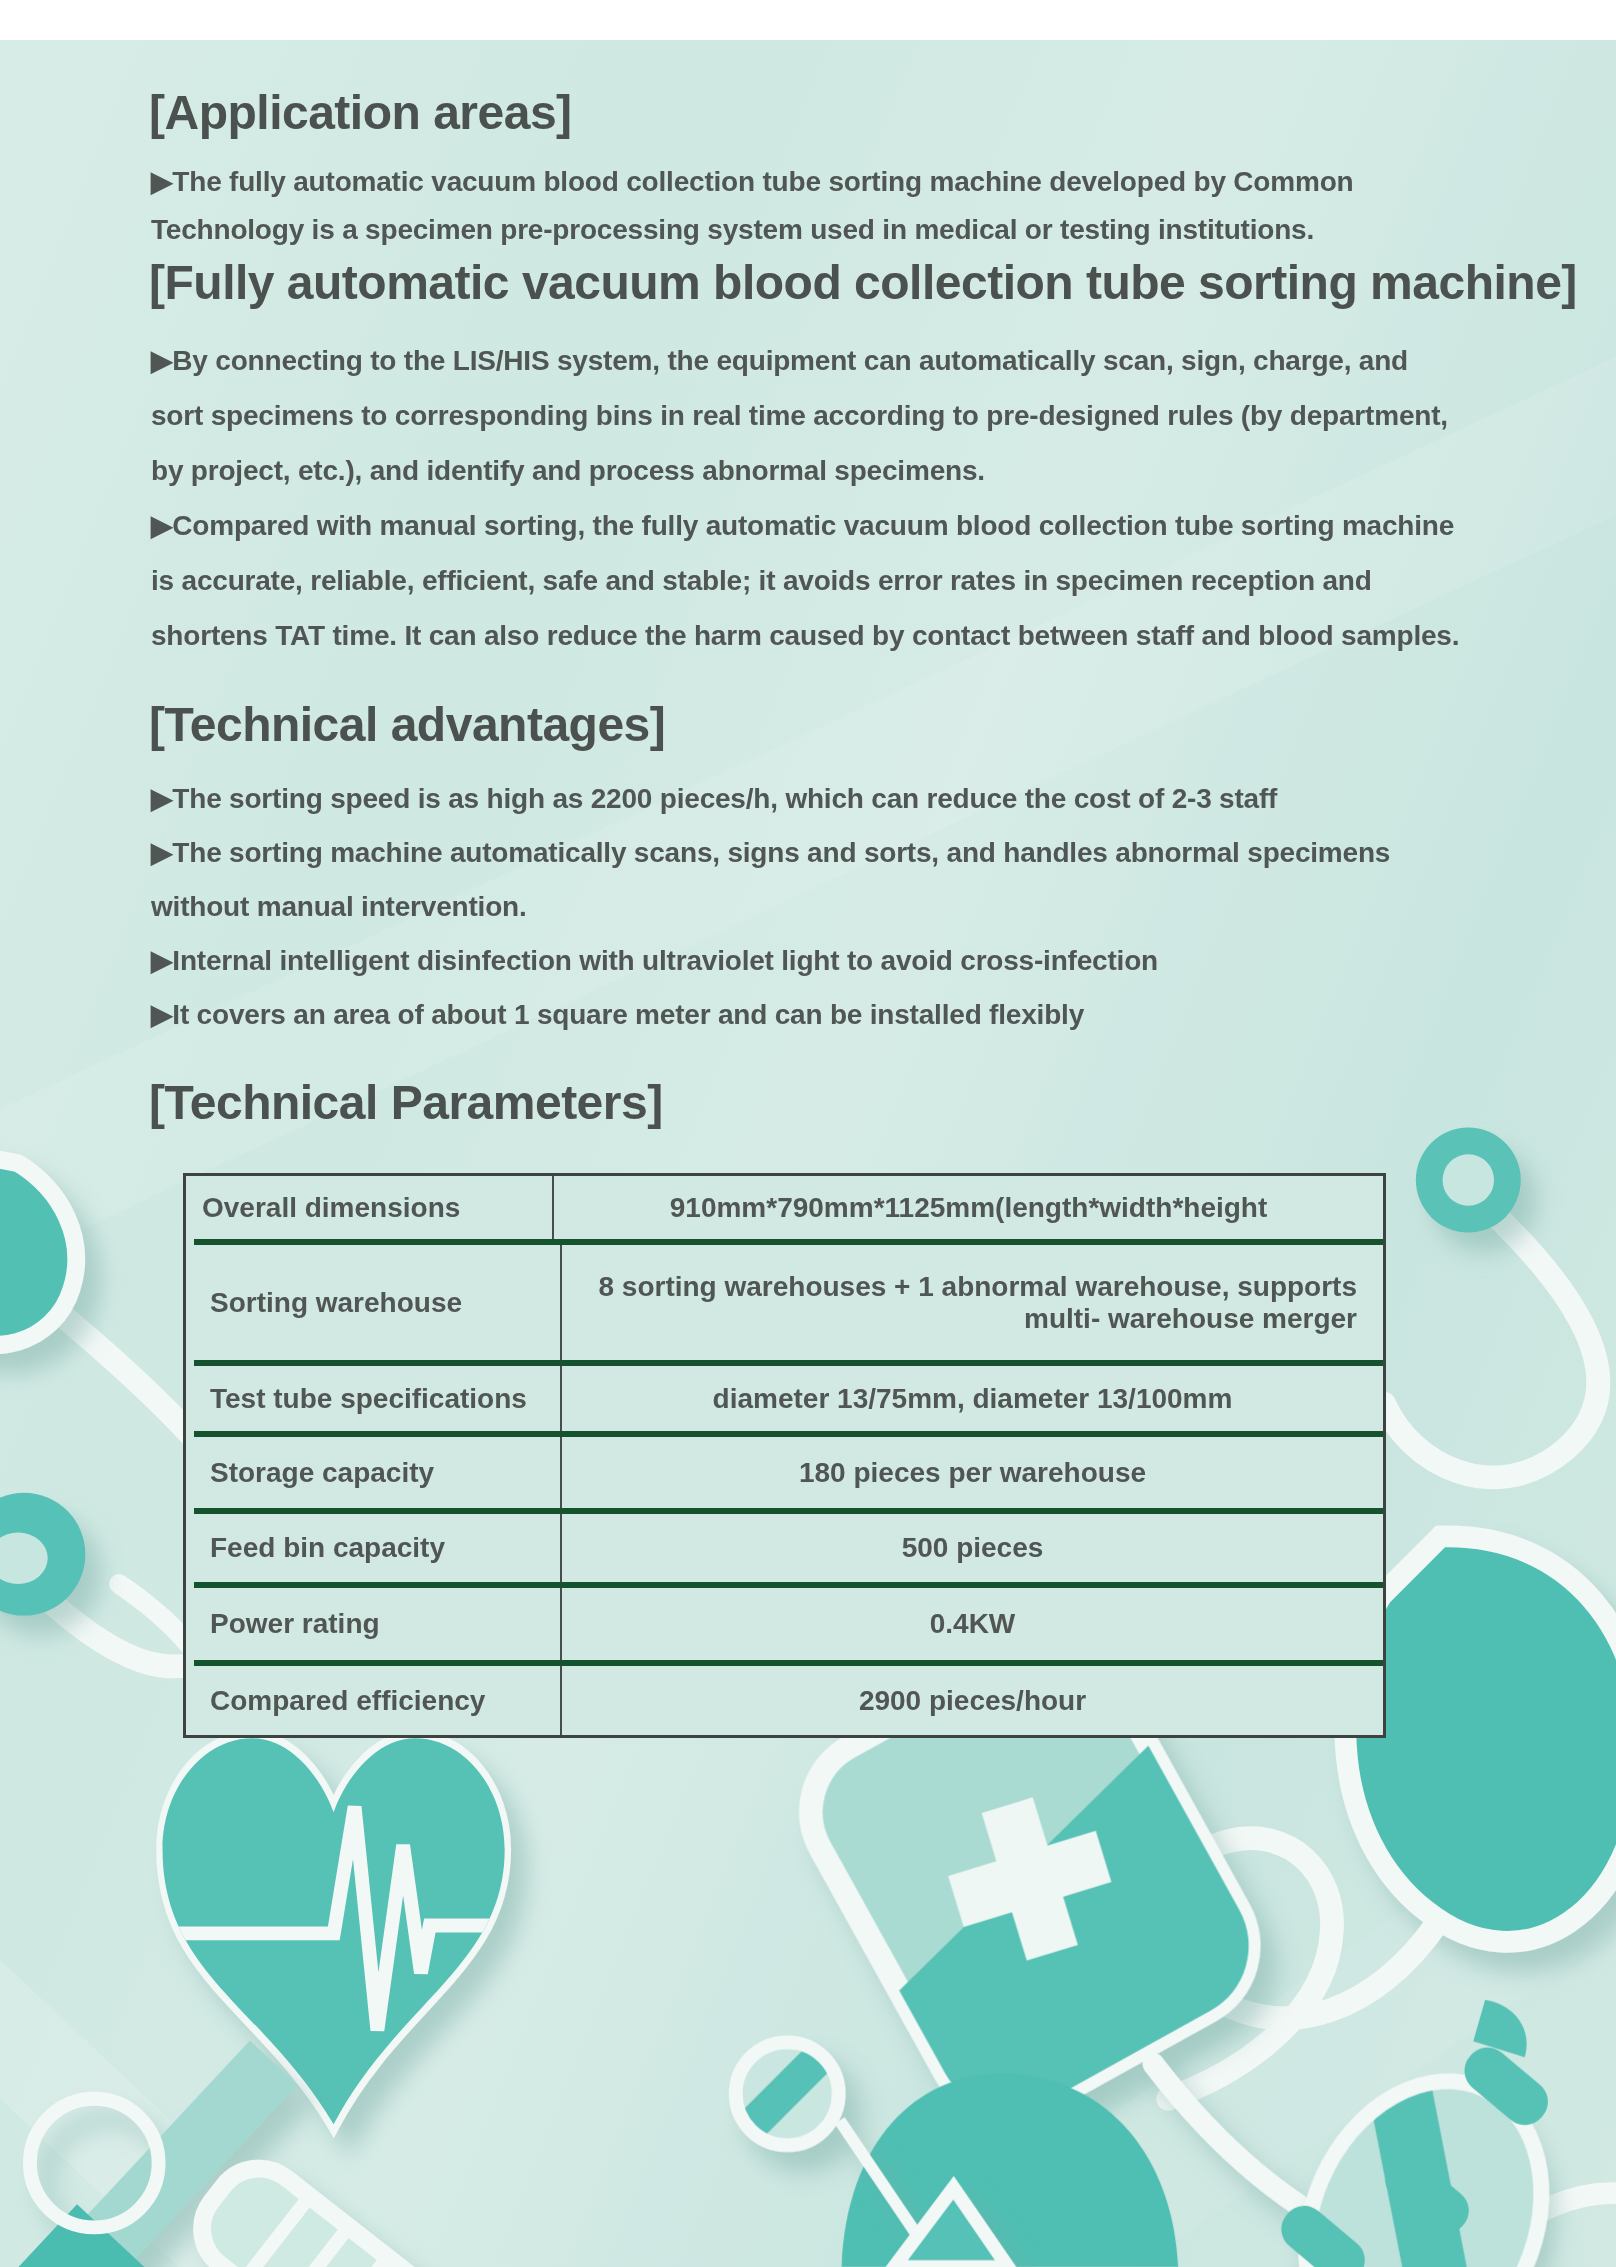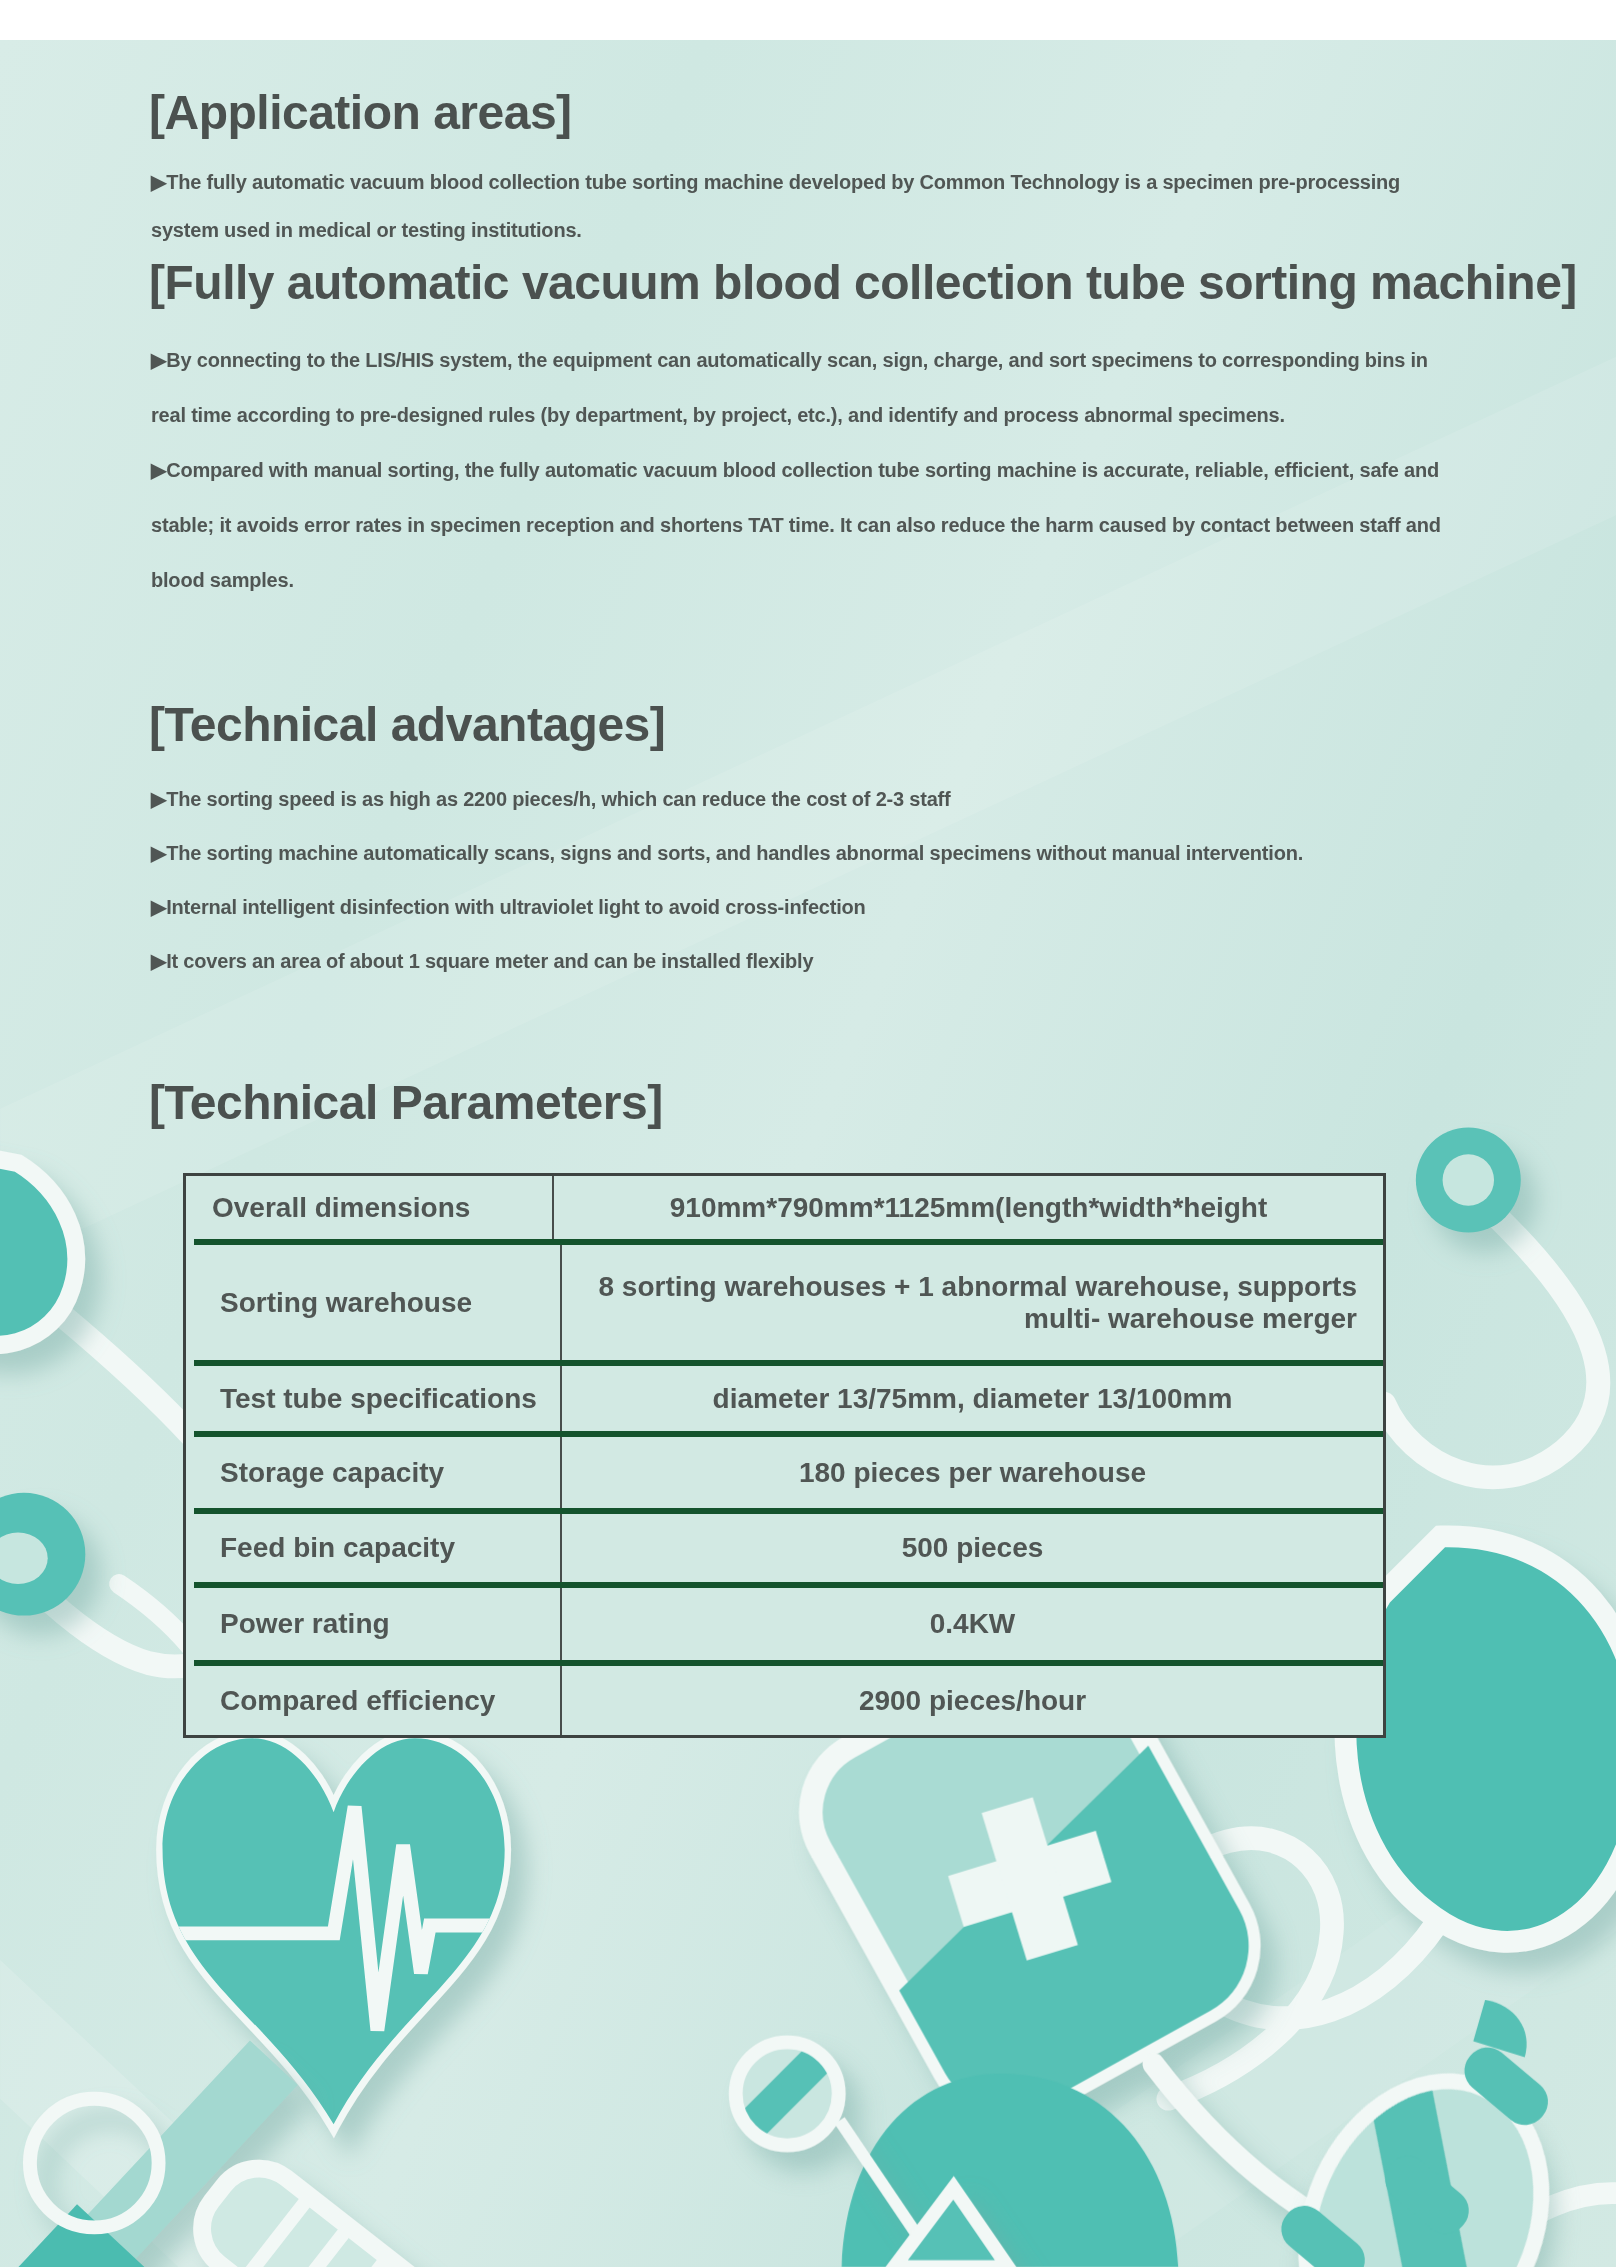--- a/index.html
+++ b/index.html
@@ -4,34 +4,34 @@
 <style>
   html,body{margin:0;padding:0;background:#ffffff;}
   .stage{position:relative;width:1617px;height:2267px;overflow:hidden;
          font-family:"Liberation Sans",sans-serif;background:#ffffff;}
   .topband{position:absolute;left:0;top:0;width:1617px;height:40px;background:#ffffff;z-index:3;}
   .bg{position:absolute;left:0;top:40px;width:1617px;height:2228px;
       background:linear-gradient(112deg,#d8ece7 0%,#cfe8e2 28%,#d6ebe6 50%,#c9e5df 74%,#d2e9e3 100%);z-index:0;}
   .deco{position:absolute;left:0;top:0;width:1617px;height:2267px;z-index:1;}
   .txt{position:absolute;color:#505654;z-index:2;letter-spacing:-0.2px;}
   .h{font-size:48px;font-weight:700;letter-spacing:-0.5px;color:#4b514f;}
-  .b{font-size:20px;font-weight:700;}
+  .b{font-size:28px;font-weight:700;}
   .p-app{left:151px;top:158px;width:1287px;line-height:48px;}
   .h-app{left:149px;top:85px;}
   .h-machine{left:149px;top:255px;}
   .p-machine{left:151px;top:333px;width:1312px;line-height:55px;}
   .h-adv{left:149px;top:697px;}
   .adv{left:151px;top:772px;width:1317px;line-height:54px;}
   .h-params{left:149px;top:1075px;}
   .ptable{position:absolute;left:183px;top:1173px;width:1203px;z-index:2;
           border:3px solid #3d4341;background:#d2e9e3;box-sizing:border-box;}
   .prow{display:grid;grid-template-columns:368px 1fr;}
   .prow + .prow{border-top:6px solid #14532d;margin-left:8px;}
   .pcell{display:flex;align-items:center;font-size:28px;font-weight:700;color:#505654;box-sizing:border-box;}
-  .pcell.label{padding-left:26px;border-right:2px solid #474d4b;}
+  .pcell.label{padding-left:16px;border-right:2px solid #474d4b;}
   .pcell.value{justify-content:center;text-align:right;padding:4px 26px;}
   .r1{height:63px}.r2{height:115px}.r3{height:65px}.r4{height:71px}.r5{height:68px}.r6{height:72px}.r7{height:69px}
 </style>
 </head>
 <body>
 
 <div class="stage">
   <div class="bg"></div>
   <div class="topband"></div>
 

